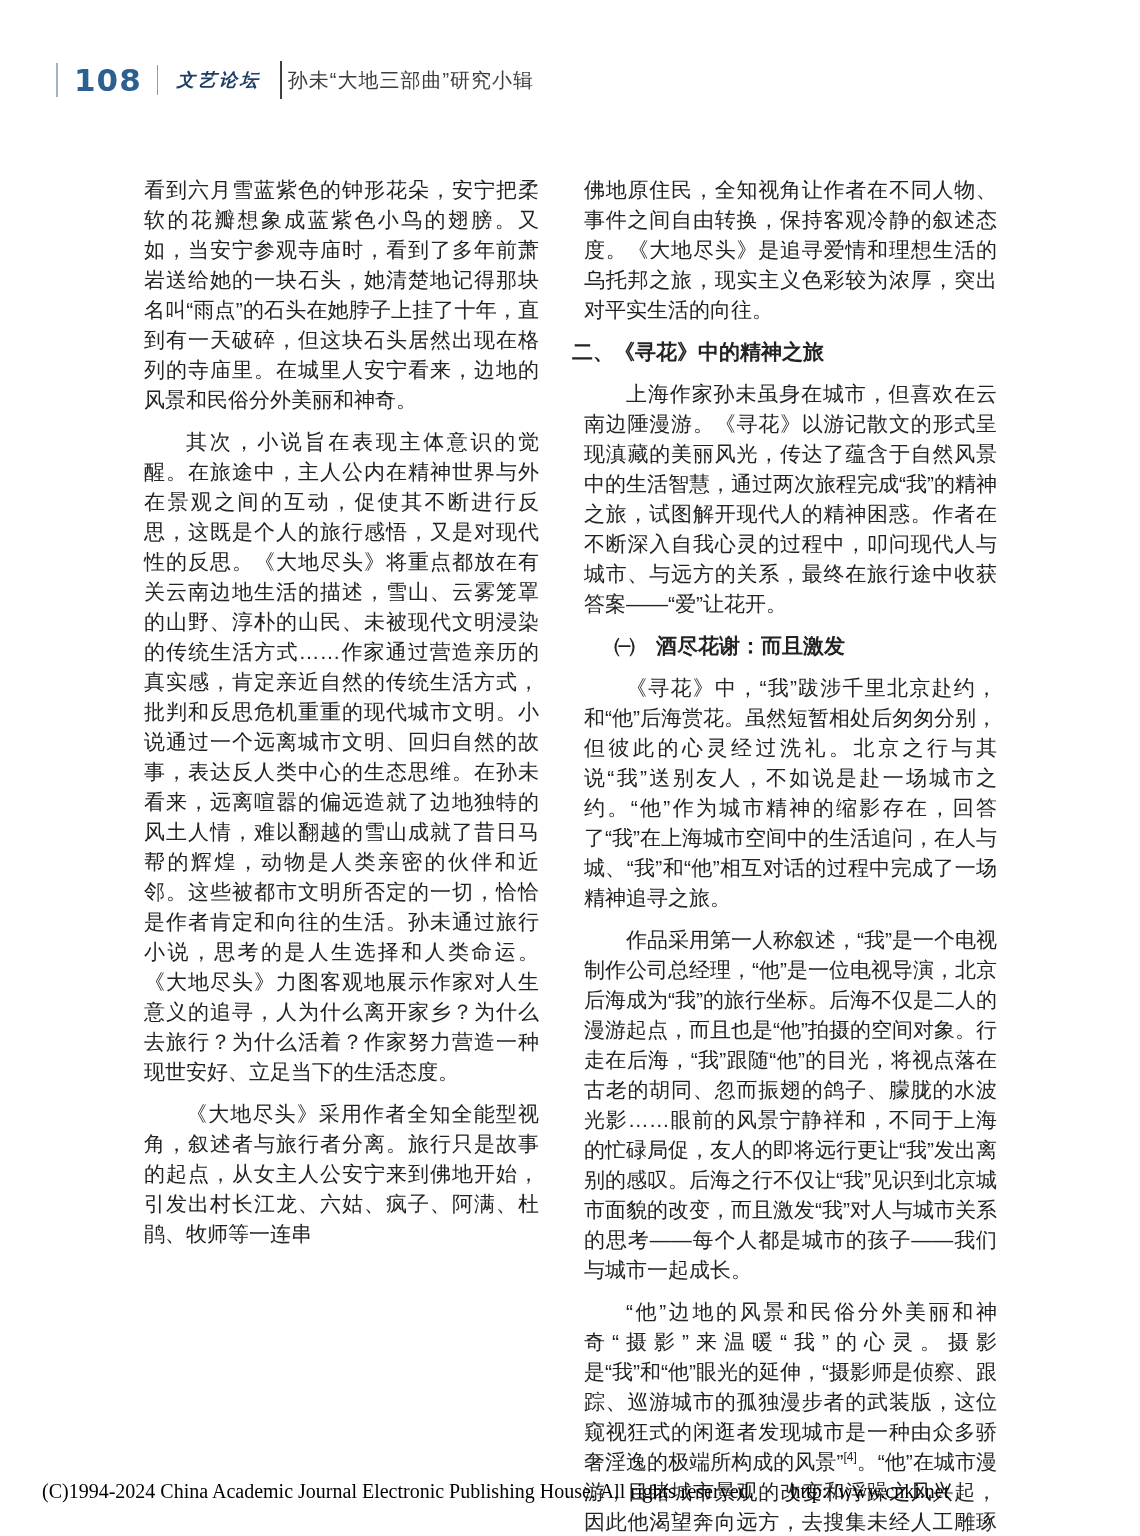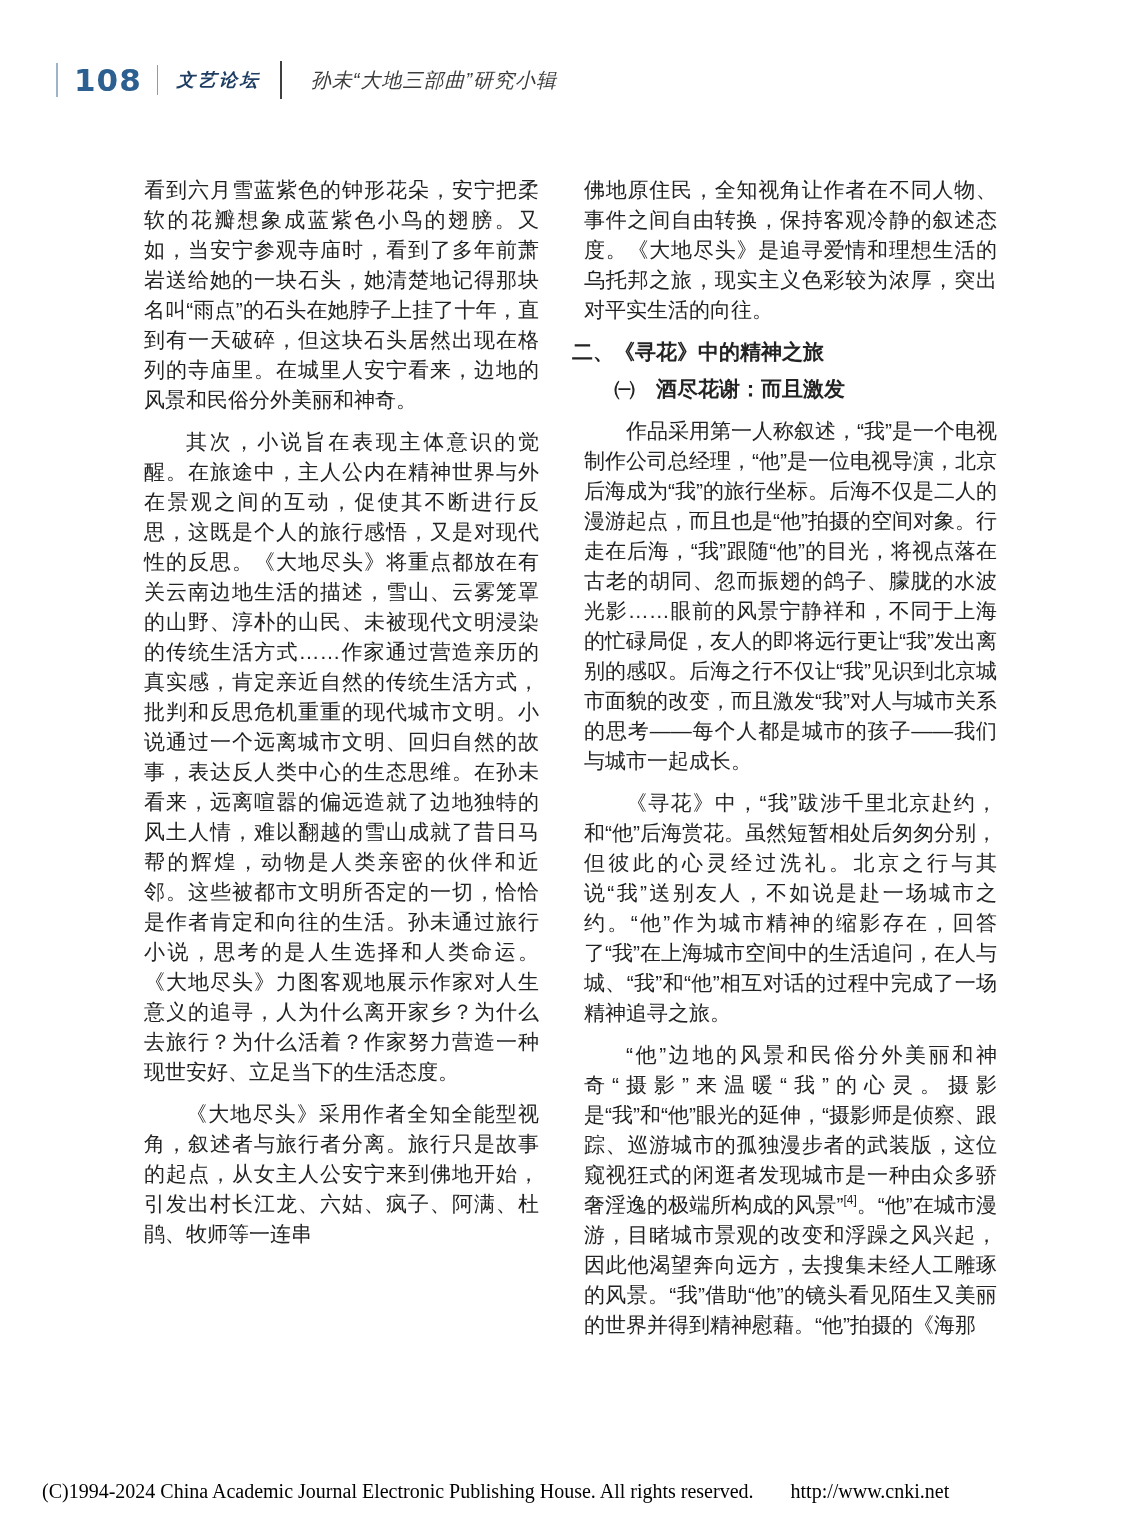--- a/index.html
+++ b/index.html
@@ -53,25 +53,24 @@
     color: #1d3d63;
     transform: skewX(-4deg);
   }
   .sep-dark {
     width: 2px;
     height: 38px;
     background: #3f3f3f;
     margin-left: 19px;
   }
   .issue-title {
-    margin-left: 29px;
+    margin-left: 6px;
     font-size: 20px;
     letter-spacing: 1px;
     color: #3c3c3c;
-    font-style: italic;
   }
   
   .col {
     position: absolute;
     top: 163px;
     font-size: 21px;
     line-height: 30px;
     color: #232323;
     text-align: justify;
   }
@@ -120,23 +119,24 @@
   </div>
 
   <div class="col col-left" id="col-left">
       <p><span>看到六月雪蓝紫色的钟形花朵，安宁把柔软的花瓣想象成蓝紫色小鸟的翅膀。又如，当安宁参观寺庙时，看到了多年前萧岩送给她的一块石头，她清楚地记得那块名叫“雨点”的石头在她脖子上挂了十年，直到有一天破碎，但这块石头居然出现在格列的寺庙里。在城里人安宁看来，边地的风景和民俗分外美丽和神奇。</span></p>
       <p class="indent"><span>其次，小说旨在表现主体意识的觉醒。在旅途中，主人公内在精神世界与外在景观之间的互动，促使其不断进行反思，这既是个人的旅行感悟，又是对现代性的反思。《大地尽头》将重点都放在有关云南边地生活的描述，雪山、云雾笼罩的山野、淳朴的山民、未被现代文明浸染的传统生活方式……作家通过营造亲历的真实感，肯定亲近自然的传统生活方式，批判和反思危机重重的现代城市文明。小说通过一个远离城市文明、回归自然的故事，表达反人类中心的生态思维。在孙未看来，远离喧嚣的偏远造就了边地独特的风土人情，难以翻越的雪山成就了昔日马帮的辉煌，动物是人类亲密的伙伴和近邻。这些被都市文明所否定的一切，恰恰是作者肯定和向往的生活。孙未通过旅行小说，思考的是人生选择和人类命运。《大地尽头》力图客观地展示作家对人生意义的追寻，人为什么离开家乡？为什么去旅行？为什么活着？作家努力营造一种现世安好、立足当下的生活态度。</span></p>
       <p class="indent"><span>《大地尽头》采用作者全知全能型视角，叙述者与旅行者分离。旅行只是故事的起点，从女主人公安宁来到佛地开始，引发出村长江龙、六姑、疯子、阿满、杜鹃、牧师等一连串</span></p>
     </div>
   <div class="col col-right" id="col-right">
       <p><span>佛地原住民，全知视角让作者在不同人物、事件之间自由转换，保持客观冷静的叙述态度。《大地尽头》是追寻爱情和理想生活的乌托邦之旅，现实主义色彩较为浓厚，突出对平实生活的向往。</span></p>
       <div class="h2">二、《寻花》中的精神之旅</div>
+      <p class="indent"><span>上海作家孙未虽身在城市，但喜欢在云南边陲漫游。《寻花》以游记散文的形式呈现滇藏的美丽风光，传达了蕴含于自然风景中的生活智慧，通过两次旅程完成“我”的精神之旅，试图解开现代人的精神困惑。作者在不断深入自我心灵的过程中，叩问现代人与城市、与远方的关系，最终在旅行途中收获答案——“爱”让花开。</span></p>
       <div class="h3">㈠　酒尽花谢：而且激发</div>
+      <p class="indent"><span>《寻花》中，“我”跋涉千里北京赴约，和“他”后海赏花。虽然短暂相处后匆匆分别，但彼此的心灵经过洗礼。北京之行与其说“我”送别友人，不如说是赴一场城市之约。“他”作为城市精神的缩影存在，回答了“我”在上海城市空间中的生活追问，在人与城、“我”和“他”相互对话的过程中完成了一场精神追寻之旅。</span></p>
       <p class="indent"><span>作品采用第一人称叙述，“我”是一个电视制作公司总经理，“他”是一位电视导演，北京后海成为“我”的旅行坐标。后海不仅是二人的漫游起点，而且也是“他”拍摄的空间对象。行走在后海，“我”跟随“他”的目光，将视点落在古老的胡同、忽而振翅的鸽子、朦胧的水波光影……眼前的风景宁静祥和，不同于上海的忙碌局促，友人的即将远行更让“我”发出离别的感叹。后海之行不仅让“我”见识到北京城市面貌的改变，而且激发“我”对人与城市关系的思考——每个人都是城市的孩子——我们与城市一起成长。</span></p>
-      <p class="indent"><span>《寻花》中，“我”跋涉千里北京赴约，和“他”后海赏花。虽然短暂相处后匆匆分别，但彼此的心灵经过洗礼。北京之行与其说“我”送别友人，不如说是赴一场城市之约。“他”作为城市精神的缩影存在，回答了“我”在上海城市空间中的生活追问，在人与城、“我”和“他”相互对话的过程中完成了一场精神追寻之旅。</span></p>
       <p class="indent"><span>“他”边地的风景和民俗分外美丽和神奇“摄影”来温暖“我”的心灵。摄影是“我”和“他”眼光的延伸，“摄影师是侦察、跟踪、巡游城市的孤独漫步者的武装版，这位窥视狂式的闲逛者发现城市是一种由众多骄奢淫逸的极端所构成的风景”</span><sup class="cite">[4]</sup><span>。“他”在城市漫游，目睹城市景观的改变和浮躁之风兴起，因此他渴望奔向远方，去搜集未经人工雕琢的风景。“我”借助“他”的镜头看见陌生又美丽的世界并得到精神慰藉。“他”拍摄的《海那</span></p>
     </div>
 
   <div class="footer">
     <span>(C)1994-2024 China Academic Journal Electronic Publishing House. All rights reserved.</span>
     <span class="url">http://www.cnki.net</span>
   </div>
 
 </div>
 

